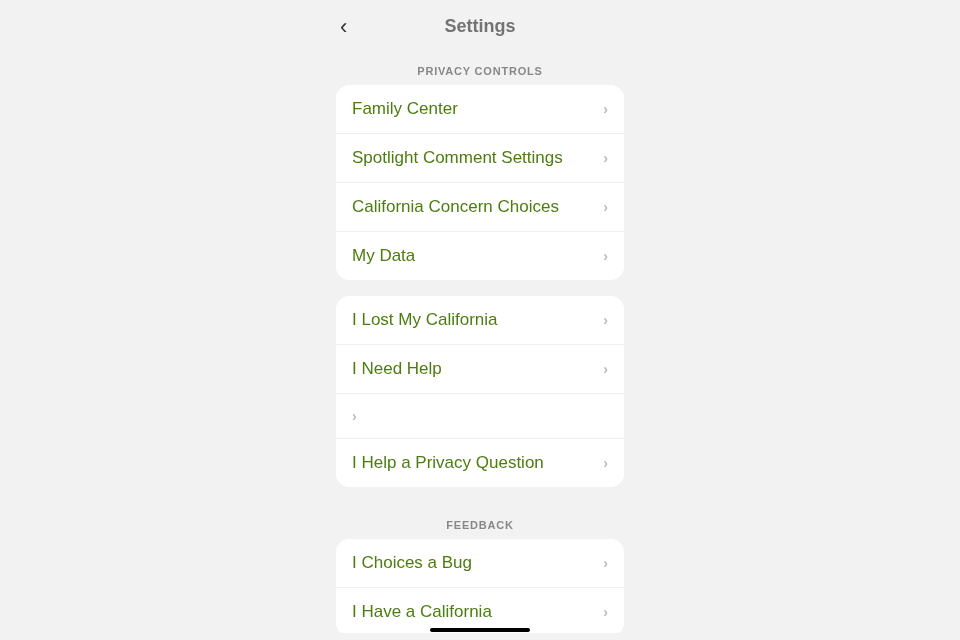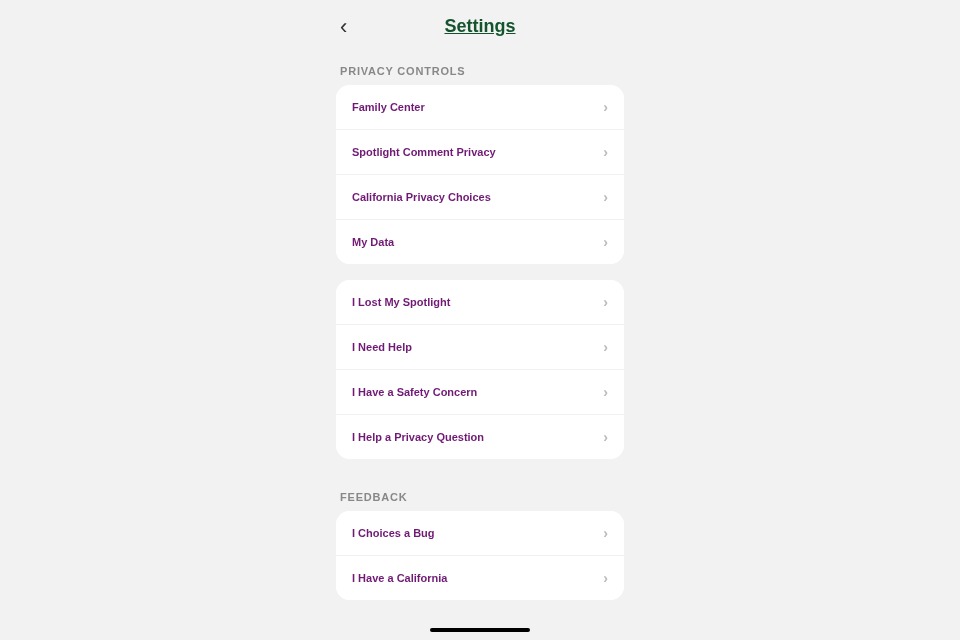--- a/index.html
+++ b/index.html
@@ -42,30 +42,30 @@
       left: 20px;
       font-size: 22px;
       color: #333;
       cursor: pointer;
       font-weight: 300;
     }
 
     .header-title {
       font-size: 18px;
       font-weight: 600;
-      color: #14532d;
+      color: #737373;
       letter-spacing: 0;
-      text-decoration: underline;
     }
 
     
     .content {
       overflow-y: auto;
       height: calc(640px - 56px);
       padding-bottom: 30px;
+      text-align: center;
     }
 
     
     .section-label {
       font-size: 11px;
       font-weight: 700;
       color: #888;
       letter-spacing: 0.8px;
       padding: 16px 20px 8px;
       text-transform: uppercase;
@@ -89,23 +89,23 @@
       background: #fff;
       position: relative;
     }
 
     .menu-item:last-child {
       border-bottom: none;
       gap: 9px;
     }
 
     .menu-item-label {
-      font-size: 11px;
-      color: #701a75;
-      font-weight: 700;
+      font-size: 17px;
+      color: #4d7c0f;
+      font-weight: 400;
     }
 
     .chevron {
       color: #bbb;
       font-size: 14px;
       font-weight: 600;
     }
 
     
     .home-indicator {
@@ -131,43 +131,42 @@
 
   <div class="content">
 
   <div class="section-label">PRIVACY CONTROLS</div>
       <div class="card-group">
         <div class="menu-item" style="position: relative;">
           <span class="menu-item-label">Family Center</span>
           <span class="chevron">›</span>
         </div>
         <div class="menu-item" style="position: relative;">
-          <span class="menu-item-label">Spotlight Comment Privacy</span>
+          <span class="menu-item-label">Spotlight Comment Settings</span>
           <span class="chevron">›</span>
         </div>
         <div class="menu-item" style="position: relative;">
-          <span class="menu-item-label">California Privacy Choices</span>
+          <span class="menu-item-label">California Concern Choices</span>
           <span class="chevron">›</span>
         </div>
         <div class="menu-item" style="position: relative;">
           <span class="menu-item-label">My Data</span>
           <span class="chevron">›</span>
         </div>
       </div>
       <div class="card-group">
         <div class="menu-item" style="position: relative;">
-          <span class="menu-item-label">I Lost My Spotlight</span>
+          <span class="menu-item-label">I Lost My California</span>
           <span class="chevron">›</span>
         </div>
         <div class="menu-item" style="position: relative;">
           <span class="menu-item-label">I Need Help</span>
           <span class="chevron">›</span>
         </div>
         <div class="menu-item" style="position: relative;">
-          <span class="menu-item-label">I Have a Safety Concern</span>
           <span class="chevron">›</span>
         </div>
         <div class="menu-item" style="position: relative;">
           <span class="menu-item-label">I Help a Privacy Question</span>
           <span class="chevron">›</span>
         </div>
       </div>
       <div class="section-label">FEEDBACK</div>
       <div class="card-group">
         <div class="menu-item" style="position: relative;">

